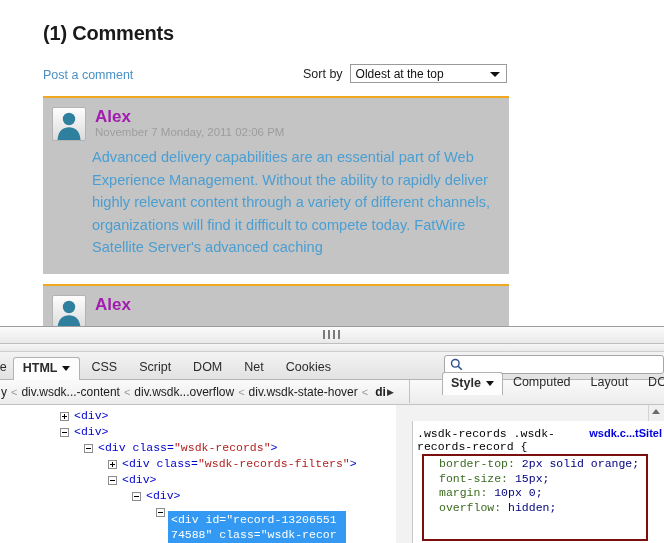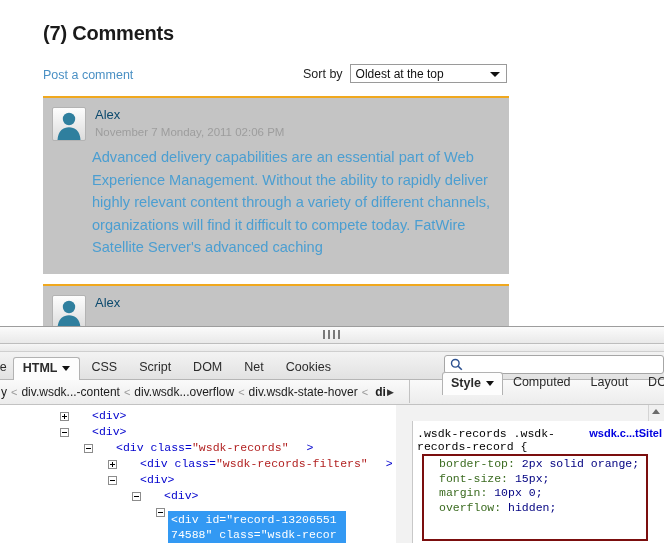--- a/index.html
+++ b/index.html
@@ -52,21 +52,21 @@
     position: absolute; left: 9px; top: 9px;
     width: 34px; height: 34px; box-sizing: border-box;
     border: 1px solid #b3b3b3;
     background: linear-gradient(#fdfdfd, #dcdcdc);
     border-radius: 2px; overflow: hidden;
   }
   .avatar svg { display: block; }
 
   .c-author {
     position: absolute; left: 52px; top: 9px;
-    font-size: 13px; font-weight: normal; color: #0c4a6e;
+    font-size: 17px; font-weight: bold; color: #a21caf;
   }
   .c-date {
     position: absolute; left: 52px; top: 28px;
     font-size: 11.5px; color: #9d9d9d;
   }
   .c-body {
     position: absolute; left: 49px; top: 48px; width: 405px;
     font-size: 14.6px; line-height: 1.55; color: #4b9ed1;
   }
 
@@ -171,21 +171,21 @@
     position: relative; margin-right: 5px; margin-top: 3px; flex: none;
   }
   .toggle::before {
     content: ""; position: absolute; left: 1px; top: 3px;
     width: 5px; height: 1px; background: #000;
   }
   .toggle.plus::after {
     content: ""; position: absolute; left: 3px; top: 1px;
     width: 1px; height: 5px; background: #000;
   }
-  .tag { color: #0000cd; margin-left: 18px; }
+  .tag { color: #0000cd; }
   .attr { color: #b22222; }
   .selnode {
     position: absolute; left: 168px; top: 106px; width: 172px;
     background: #3399f3; color: #fff;
     font-family: "Liberation Mono", monospace; font-size: 11.5px;
     line-height: 15px; padding: 1px 3px; white-space: pre-wrap; word-break: break-all;
   }
 
   
   .vscroll {
@@ -232,21 +232,21 @@
   .pval  { color: #000080; }
   .css-brace-close { position: absolute; left: 4px; top: 122px; color: #000; }
 </style>
 </head>
 <body>
 
 <div id="root">
 
   <div class="page">
 
-    <div class="comments-heading">(7) Comments</div>
+    <div class="comments-heading">(1) Comments</div>
 
     <a class="post-link" href="#">Post a comment</a>
 
     <div class="sort-wrap">
       <span class="sort-label">Sort by</span>
       <div class="sort-select">
         <span>Oldest at the top</span>
         <span class="caret"></span>
       </div>
     </div>

